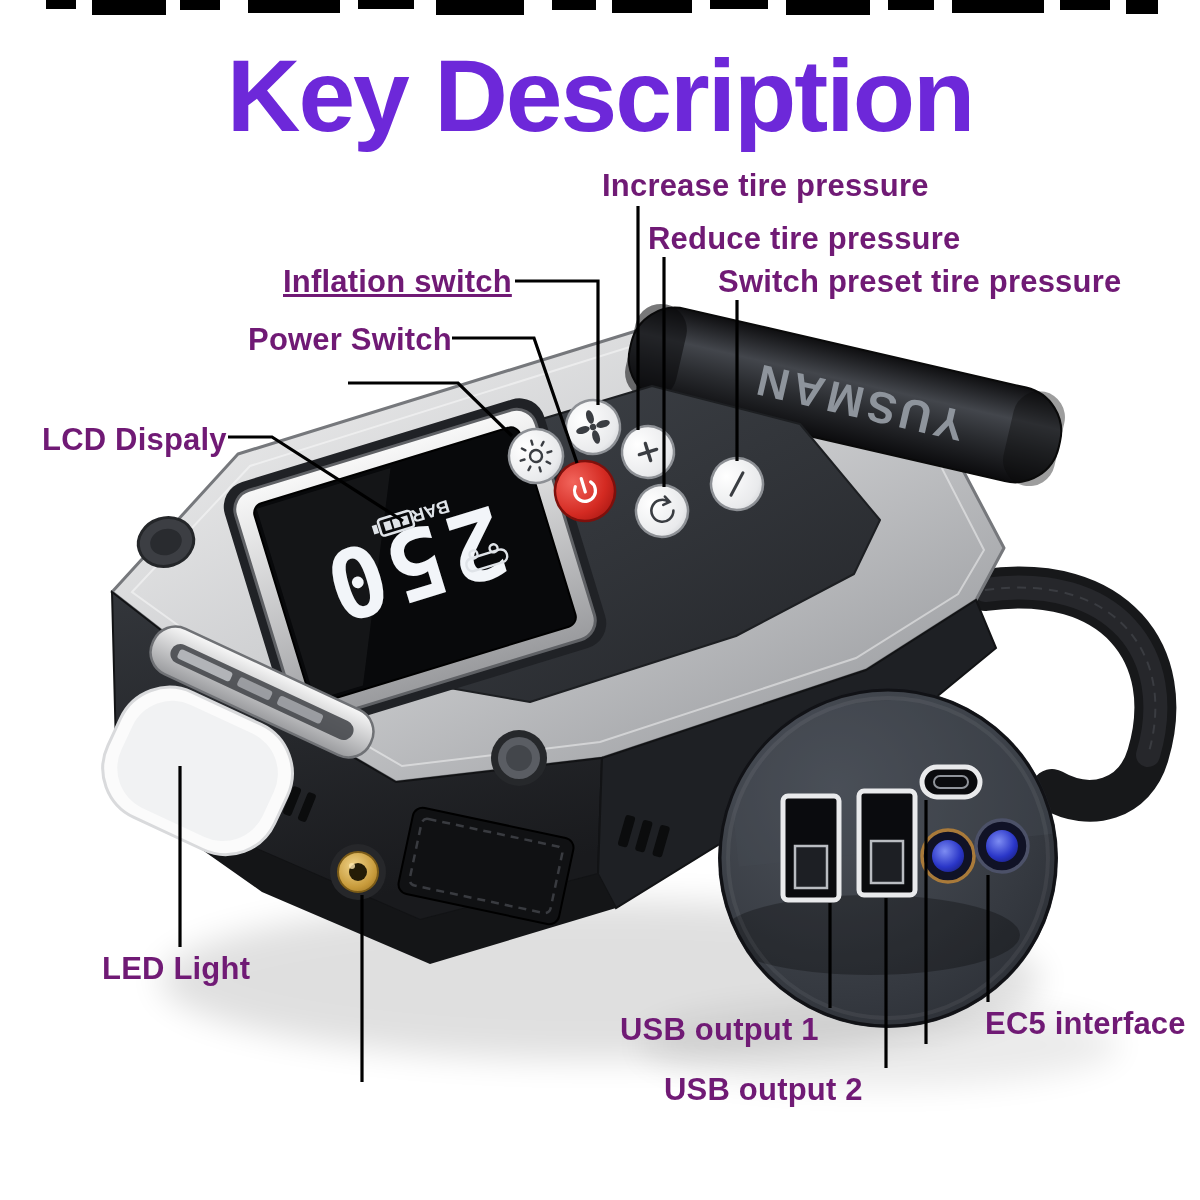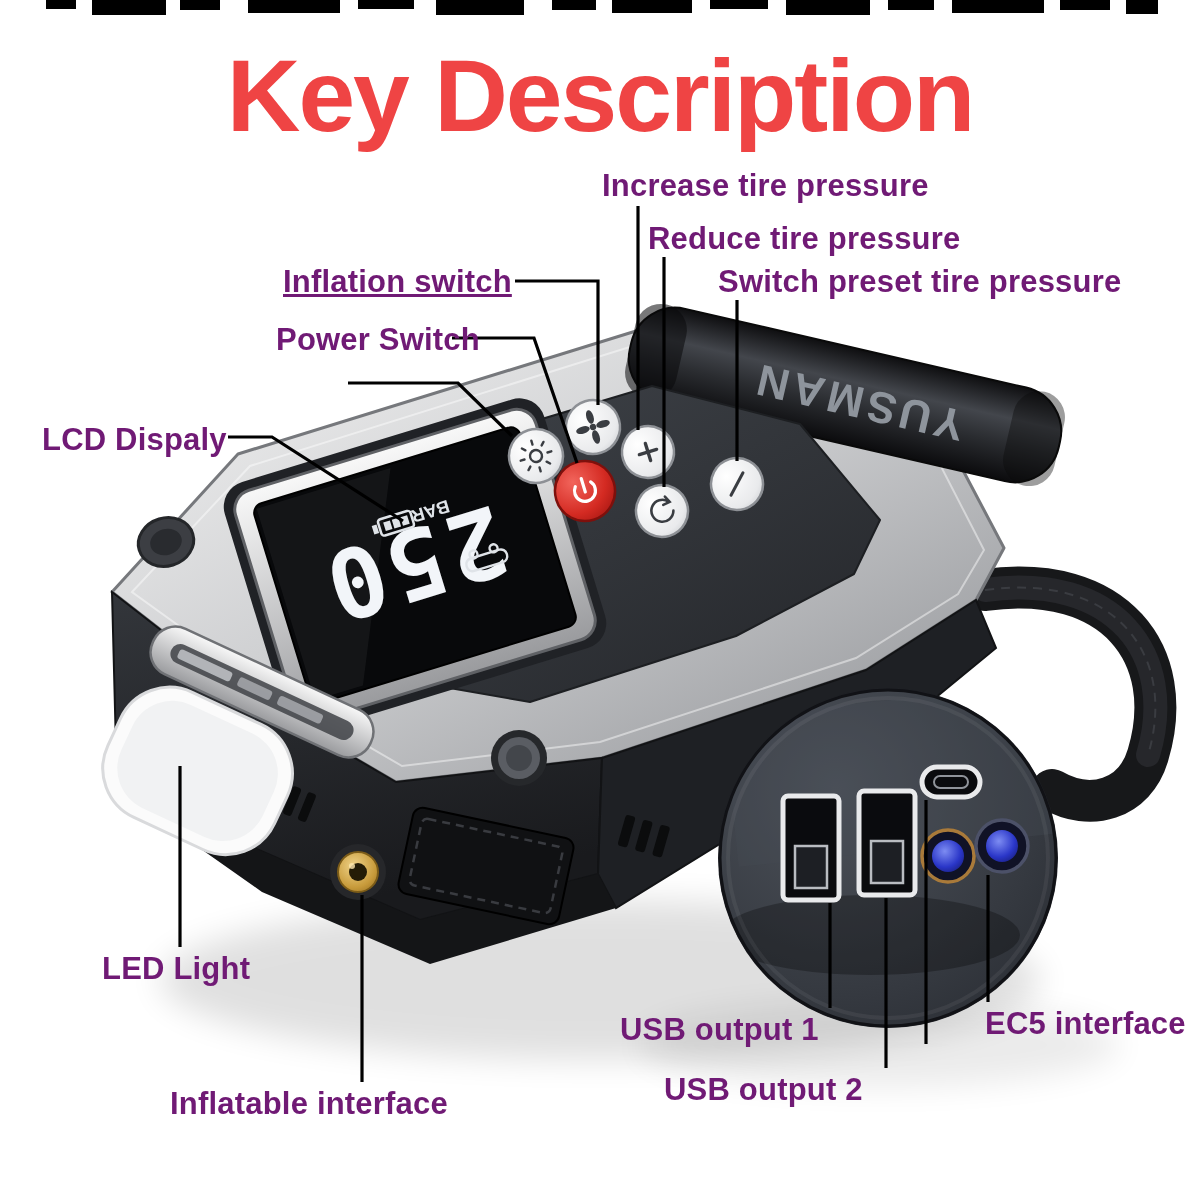--- a/index.html
+++ b/index.html
@@ -1,19 +1,19 @@
 <!DOCTYPE html>
 <html><head>
 <meta charset="utf-8">
 <style>
   html,body{margin:0;padding:0;}
   body{width:1200px;height:1200px;background:#ffffff;font-family:"Liberation Sans",sans-serif;position:relative;overflow:hidden;}
   .stage{position:absolute;left:0;top:0;width:1200px;height:1200px;}
   svg.scene{position:absolute;left:0;top:0;}
-  .title{position:absolute;left:0;top:38px;width:100%;text-align:center;font-size:102px;font-weight:900;color:#ef4444;letter-spacing:-2px;}
+  .title{position:absolute;left:0;top:38px;width:100%;text-align:center;font-size:102px;font-weight:900;color:#6d28d9;letter-spacing:-2px;}
   .lbl{position:absolute;font-size:31px;font-weight:bold;color:#701a75;white-space:nowrap;letter-spacing:0.2px;}
 </style>
 </head>
 <body>
 
 <div class="stage">
 
 <svg class="scene" width="1200" height="1200" viewBox="0 0 1200 1200">
   <defs>
     <linearGradient id="gSilver" x1="0" y1="0" x2="1" y2="1">
@@ -293,21 +293,20 @@
     <line x1="926" y1="1044" x2="926" y2="800"></line>
   </g>
 </svg>
 
 <div class="title">Key Description</div>
 
 <div class="lbl" style="left:602px;top:168px;">Increase tire pressure</div>
 <div class="lbl" style="left:648px;top:221px;">Reduce tire pressure</div>
 <div class="lbl" style="left:718px;top:264px;">Switch preset tire pressure</div>
 <div class="lbl" style="left:283px;top:264px;text-decoration:underline;">Inflation switch</div>
-<div class="lbl" style="left:248px;top:322px;margin-left:28px;">Power Switch</div>
+<div class="lbl" style="left:248px;top:322px;">Power Switch</div>
 <div class="lbl" style="left:42px;top:422px;">LCD Dispaly</div>
 <div class="lbl" style="left:102px;top:951px;text-align:right;">LED Light</div>
-<div class="lbl" style="left:170px;top:1086px;">Inflatable interface</div>
 <div class="lbl" style="left:620px;top:1012px;">USB output 1</div>
 <div class="lbl" style="left:664px;top:1072px;">USB output 2</div>
 <div class="lbl" style="left:985px;top:1006px;">EC5 interface</div>
 
 </div>
 
 </body></html>

